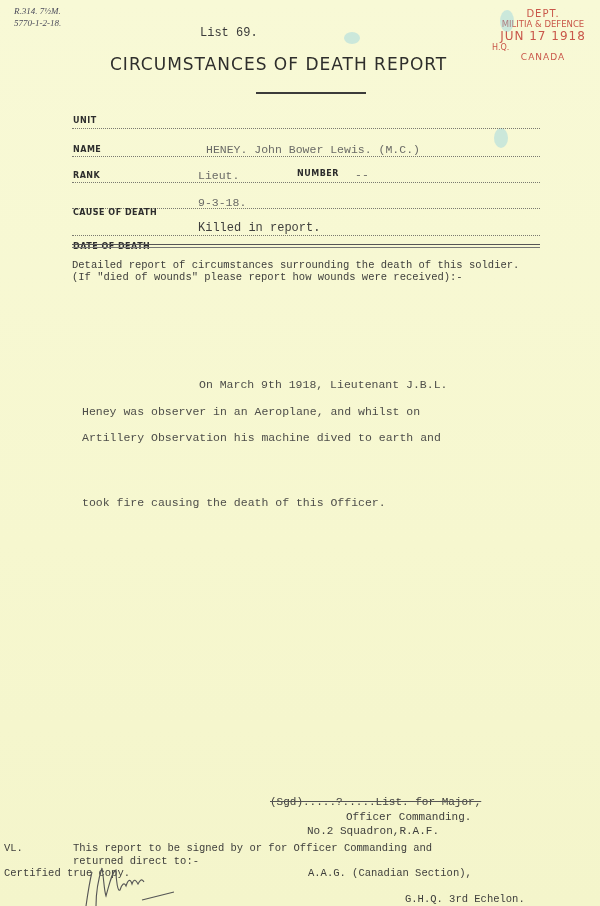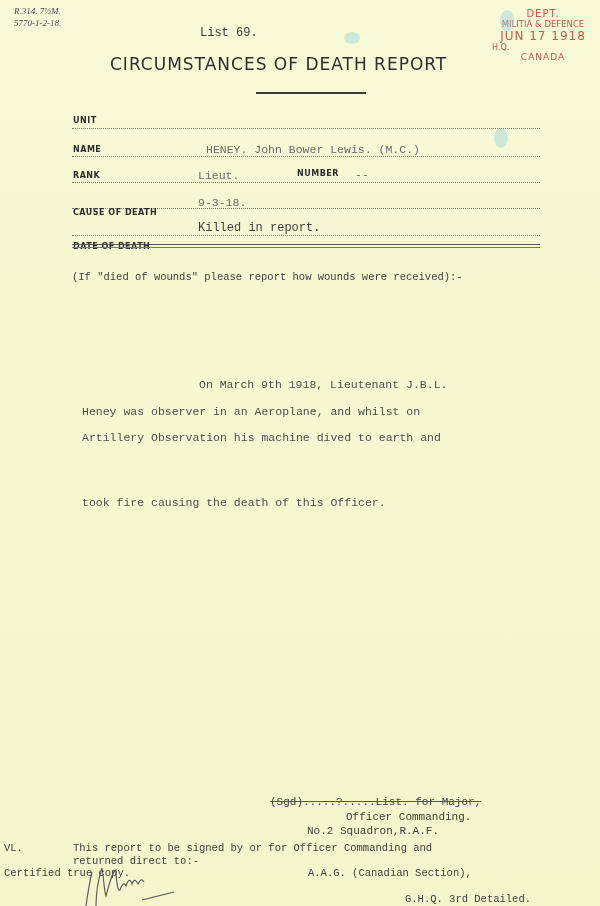--- a/index.html
+++ b/index.html
@@ -78,35 +78,36 @@
   <div class="abs sans label" style="left:73px; top:196px;margin-top:46px;">DATE OF DEATH</div>
   <div class="abs mono value" style="left:198px; top:196px;">9-3-18.</div>
   <div class="abs dots" style="left:72px; top:208px; width:468px;"></div>
 
   <div class="abs sans label" style="left:73px; top:208px;">CAUSE OF DEATH</div>
   <div class="abs mono value dark" style="left:198px; top:221px;">Killed in report.</div>
   <div class="abs dots" style="left:72px; top:235px; width:468px;"></div>
 
   <div class="abs dbl" style="left:72px; top:244px; width:468px;"></div>
 
+  <div class="abs mono instr" style="left:72px; top:259px;">Detailed report of circumstances surrounding the death of this soldier.</div>
   <div class="abs mono instr" style="left:72px; top:271px;">(If "died of wounds" please report how wounds were received):-</div>
 
   <div class="abs mono narr" style="left:199px; top:378px;">On March 9th 1918, Lieutenant J.B.L.</div>
   <div class="abs mono narr" style="left:82px; top:431px;">Artillery Observation his machine dived to earth and</div>
   <div class="abs mono narr" style="left:82px; top:405px;">Heney was observer in an Aeroplane, and whilst on</div>
   <div class="abs mono narr" style="left:82px; top:457px;margin-top:39px;">took fire causing the death of this Officer.</div>
 
   <div class="abs mono sig" style="left:270px; top:796px; text-decoration: line-through; text-decoration-color:#555;">(Sgd).....?.....List. for Major,</div>
   <div class="abs mono sig" style="left:346px; top:811px;">Officer Commanding.</div>
   <div class="abs mono sig" style="left:307px; top:825px;">No.2 Squadron,R.A.F.</div>
 
   <div class="abs mono small" style="left:4px; top:842px;">VL.</div>
   <div class="abs mono small" style="left:73px; top:842px;">This report to be signed by or for Officer Commanding and</div>
   <div class="abs mono small" style="left:73px; top:855px;">returned direct to:-</div>
   <div class="abs mono small" style="left:4px; top:867px;">Certified true copy.</div>
   <div class="abs mono small" style="left:308px; top:867px;">A.A.G. (Canadian Section),</div>
-  <div class="abs mono small" style="left:405px; top:893px;">G.H.Q.  3rd Detailed.</div>
+  <div class="abs mono small" style="left:405px; top:893px;">G.H.Q.  3rd Echelon.</div>
 
   <svg class="signature" viewBox="0 0 100 44">
     <path d="M4 44 C6 30 8 18 10 10 M14 44 C14 30 16 18 20 6 C22 18 22 28 24 34 C28 20 30 10 34 8 C34 20 36 30 38 28 C40 22 42 20 44 24 C46 18 48 16 50 22 C52 16 54 18 56 22 C58 18 60 16 62 20 M60 38 L92 30" fill="none" stroke="#555" stroke-width="1.1"></path>
   </svg>
 
 </div>
 
 </body></html>

